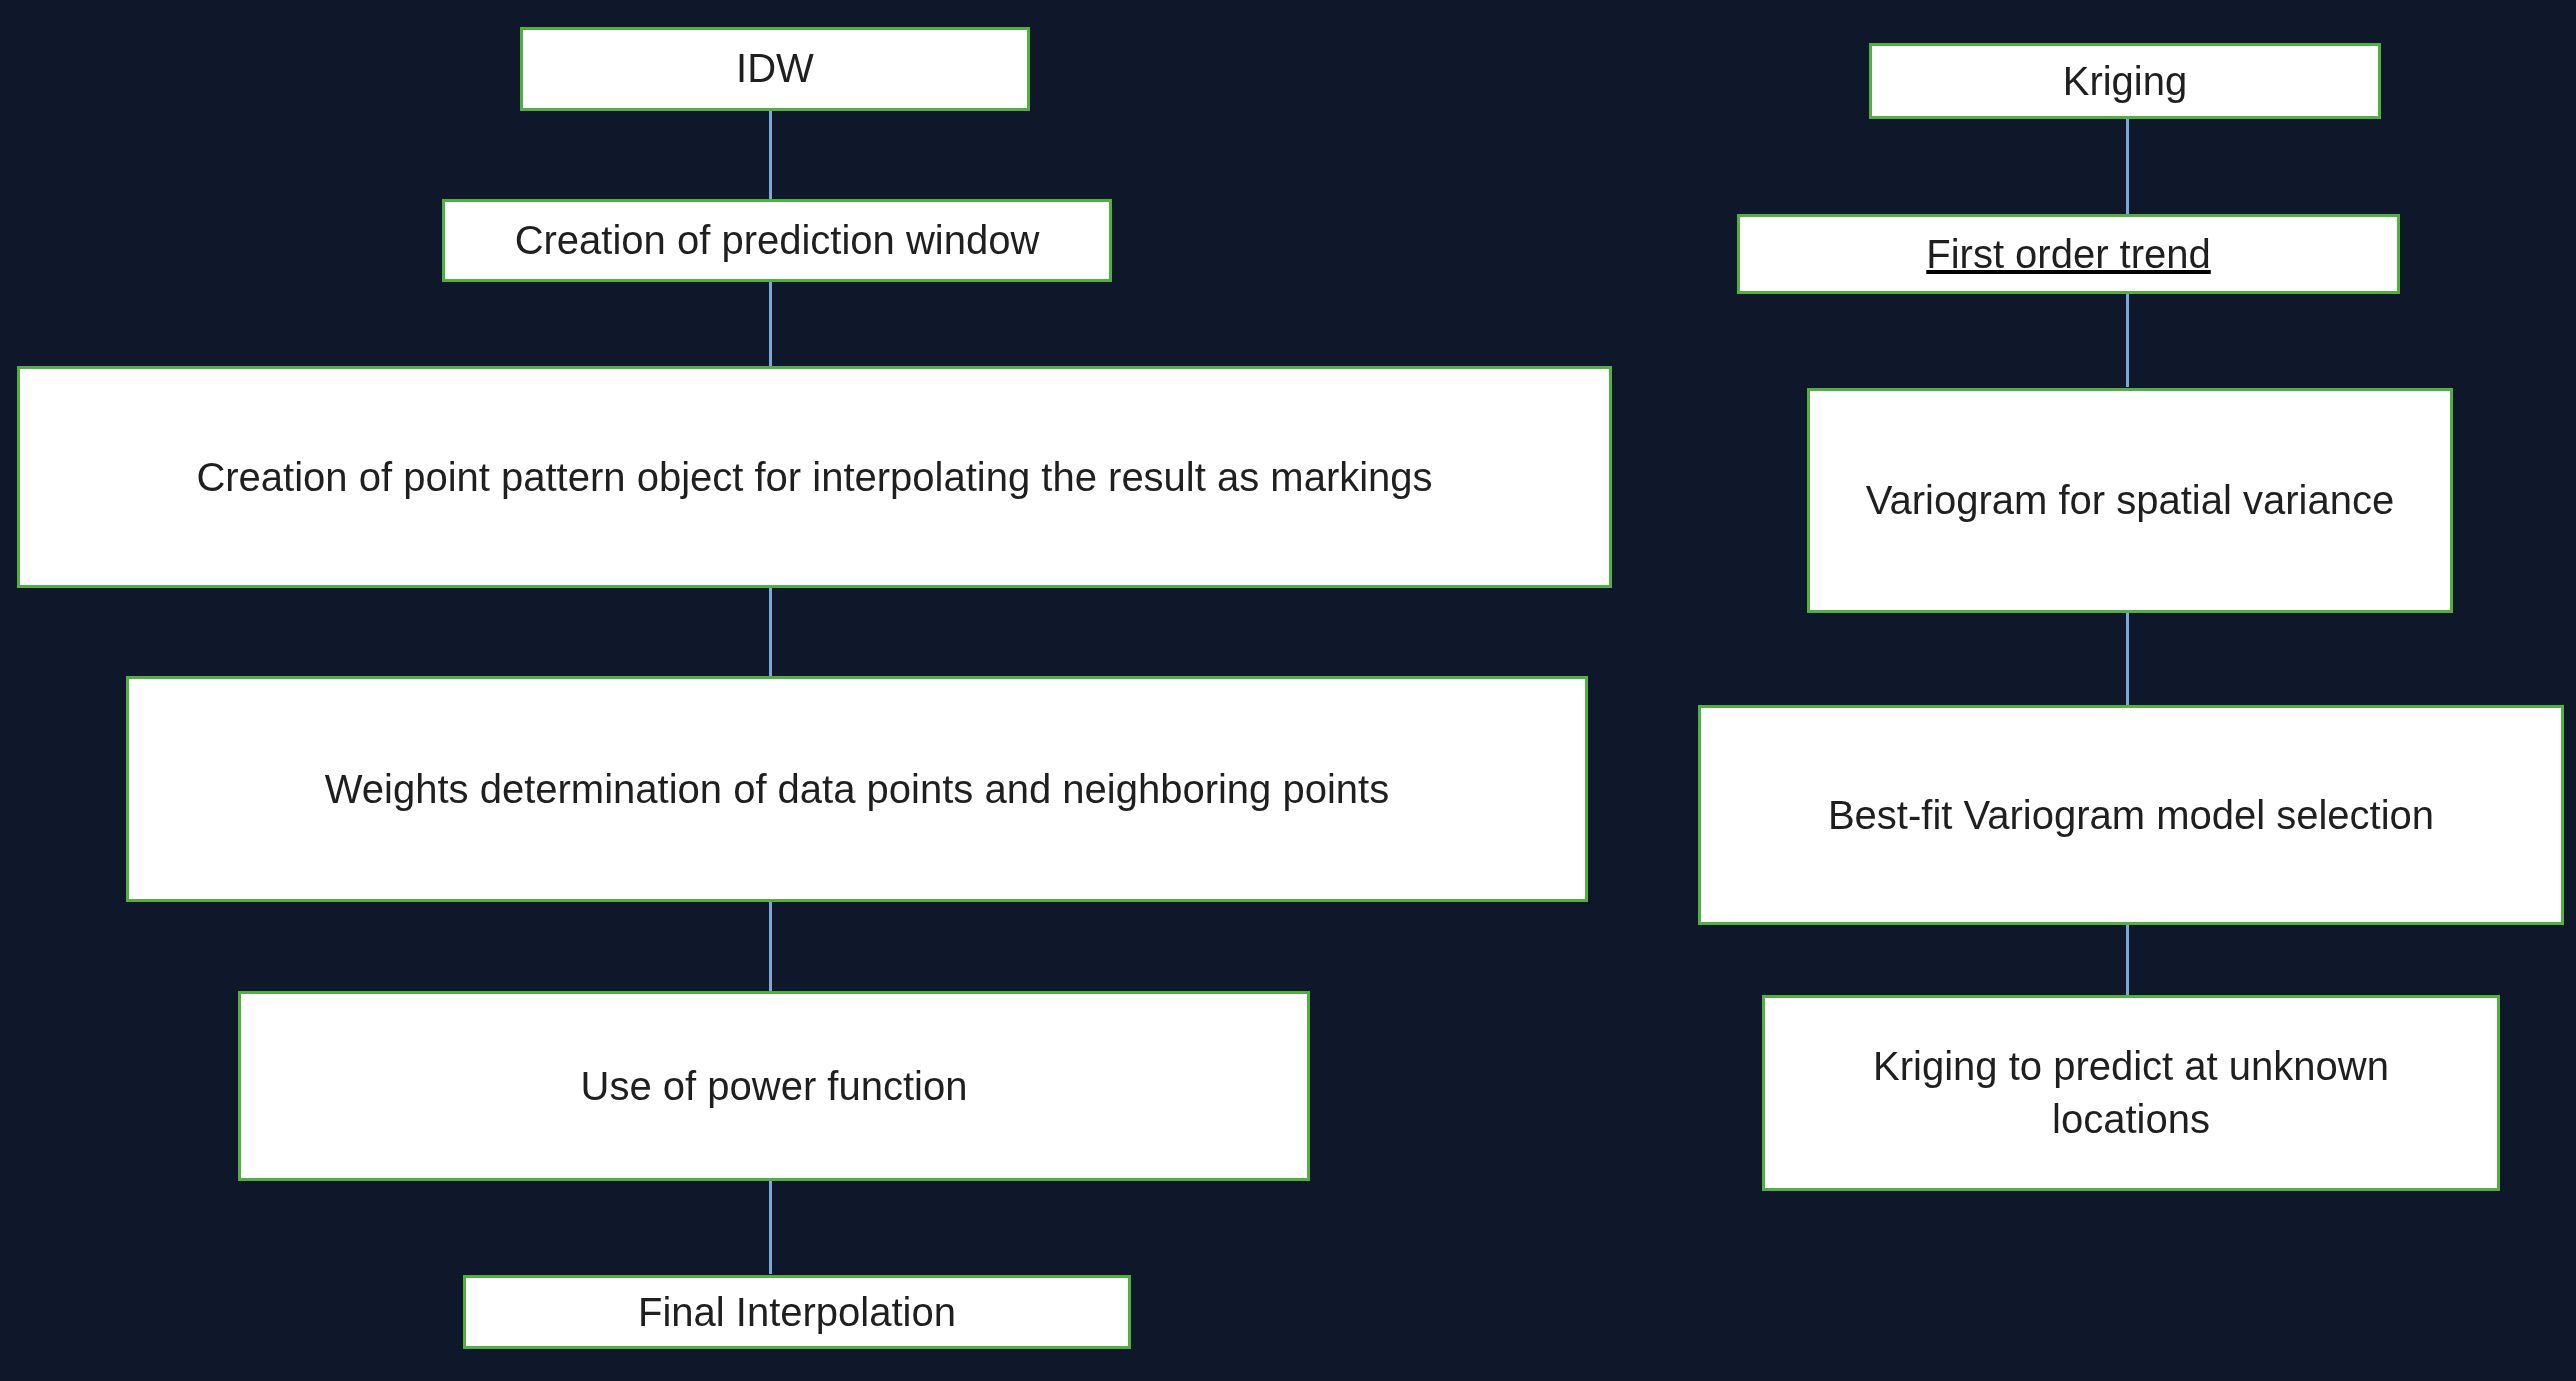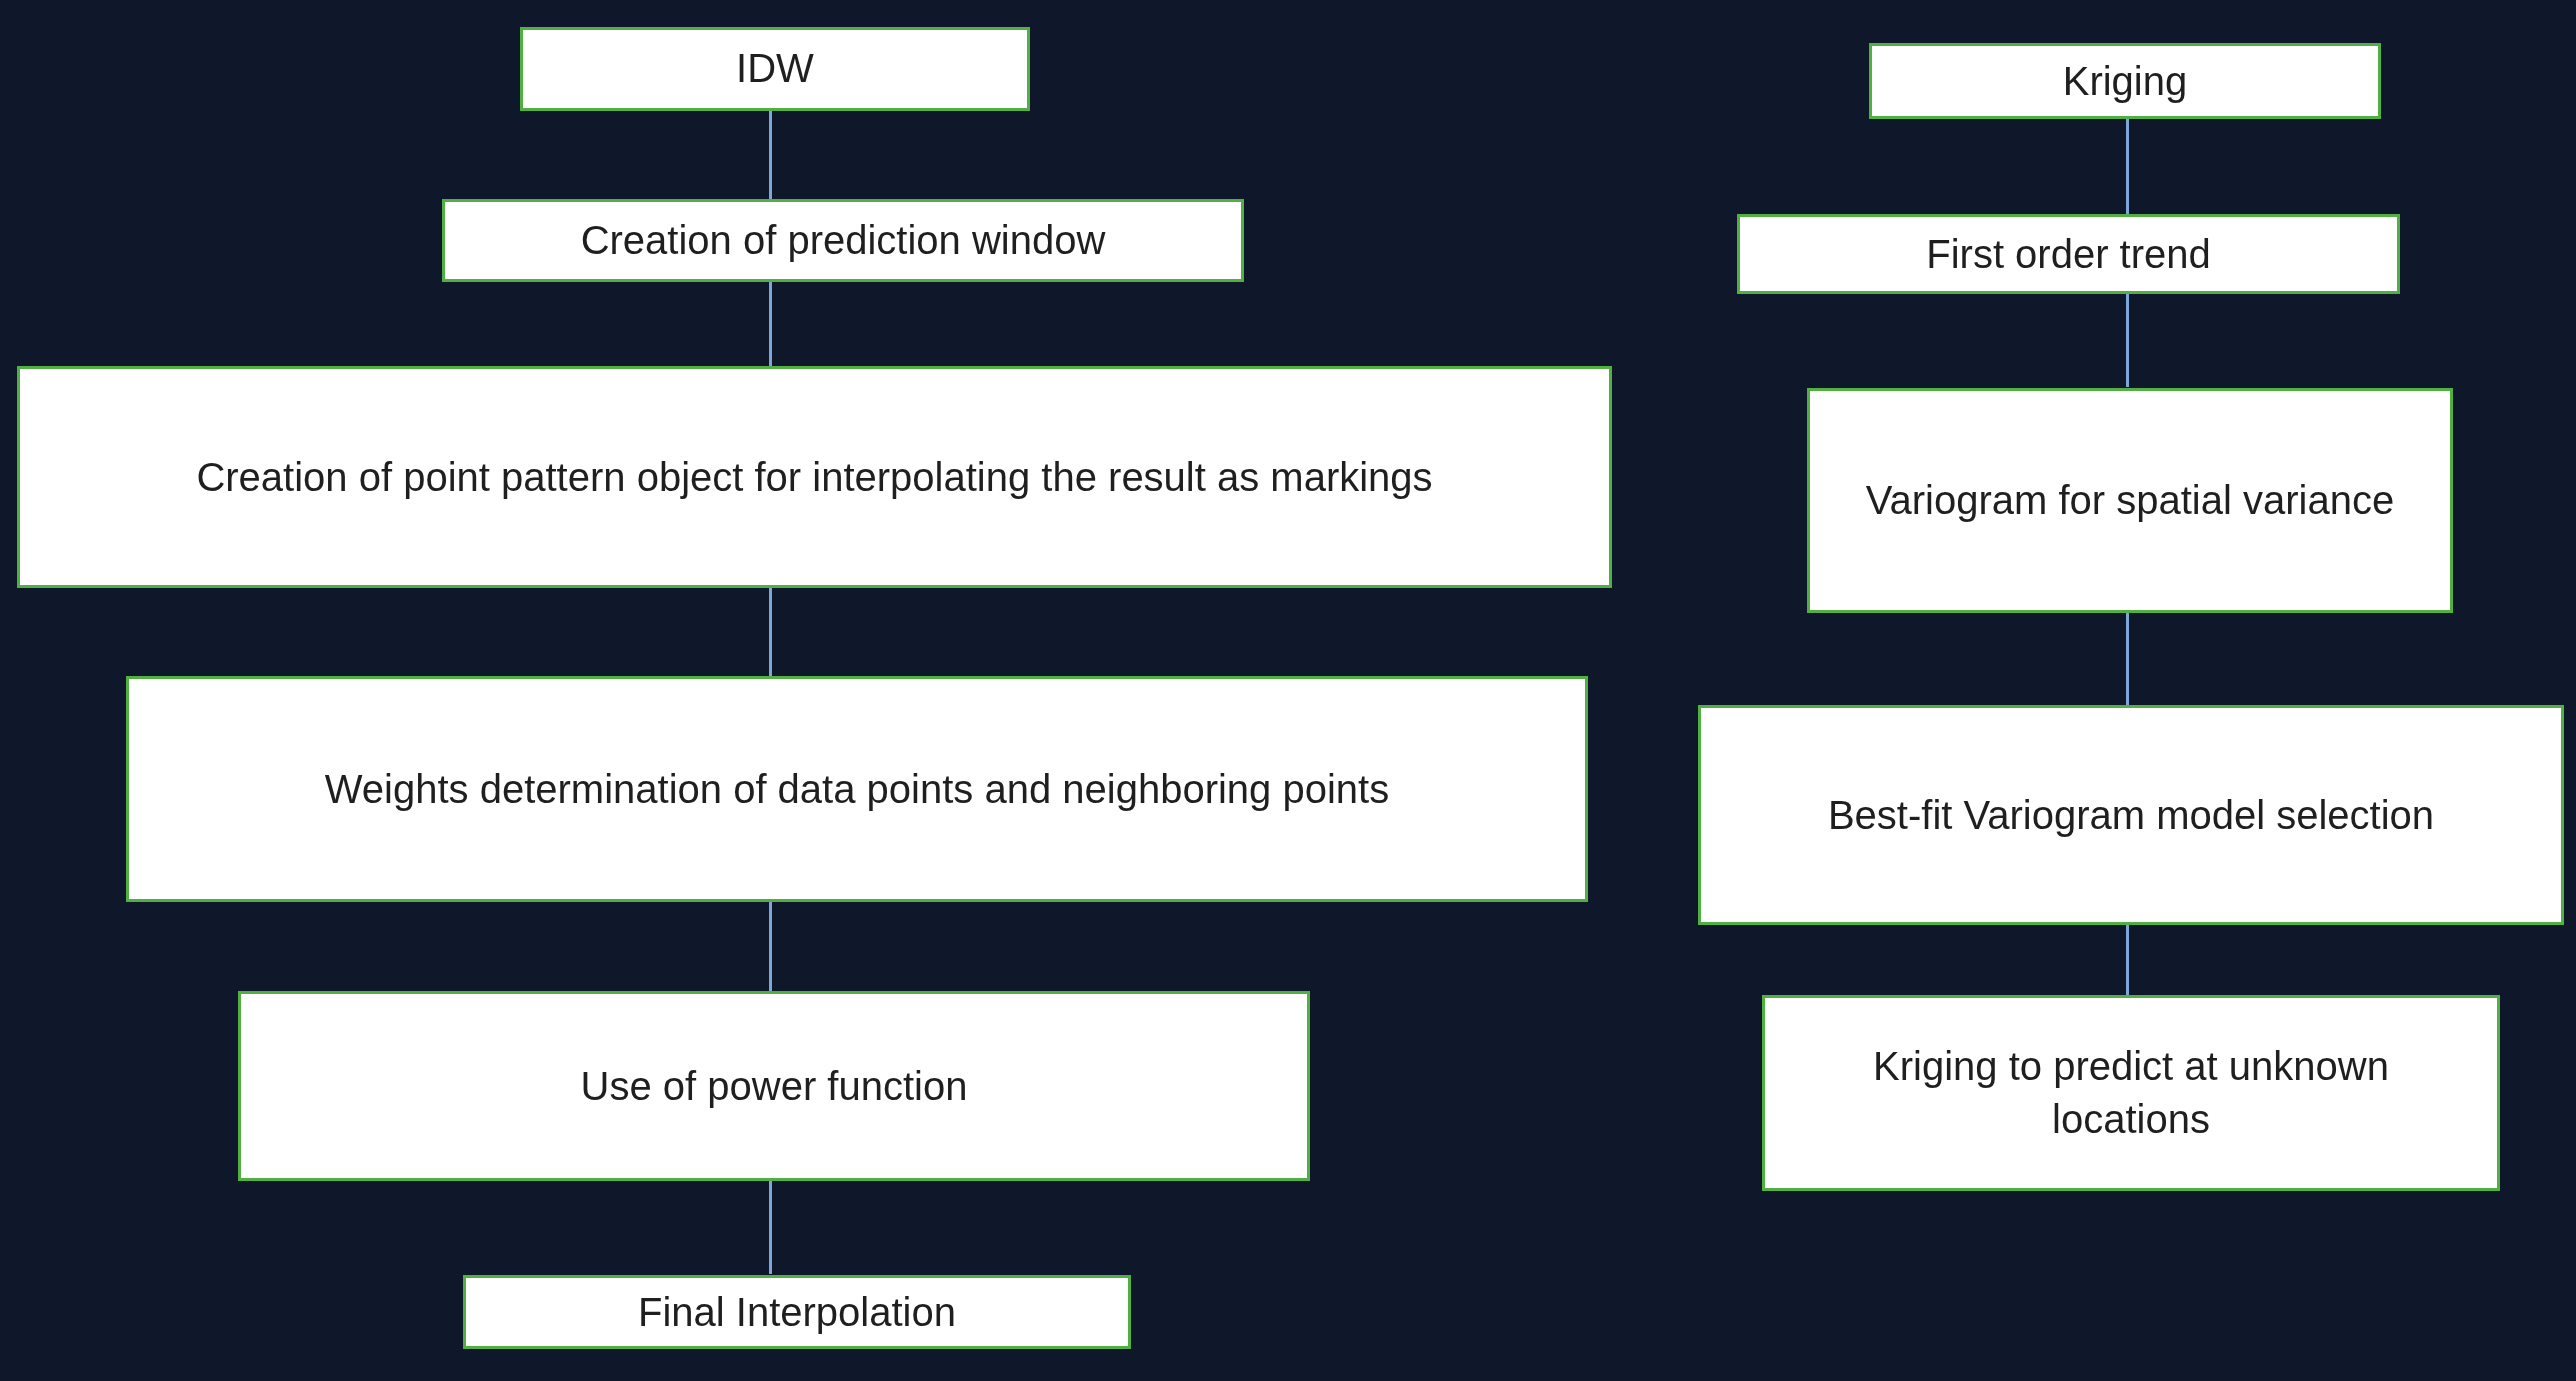--- a/index.html
+++ b/index.html
@@ -59,21 +59,21 @@
 
   <div class="connector" style="left:2126px; top:118px; height:96px;"></div>
   <div class="connector" style="left:2126px; top:294px; height:93px;"></div>
   <div class="connector" style="left:2126px; top:613px; height:93px;"></div>
   <div class="connector" style="left:2126px; top:925px; height:70px;"></div>
 
   <div class="node" style="left:520px; top:26.5px; width:510px; height:84px;">
     <span class="node-label">IDW</span>
   </div>
 
-  <div class="node" style="left:442px; top:199px; width:802px; height:83px;">
+  <div class="node" style="left:442px; top:199px; width:670px; height:83px;">
     <span class="node-label">Creation of prediction window</span>
   </div>
 
   <div class="node" style="left:17px; top:366px; width:1595px; height:222px;">
     <span class="node-label">Creation of point pattern object for interpolating the result as markings</span>
   </div>
 
   <div class="node" style="left:126px; top:676px; width:1462px; height:226px;">
     <span class="node-label">Weights determination of data points and neighboring points</span>
   </div>
@@ -83,21 +83,21 @@
   </div>
 
   <div class="node" style="left:463px; top:1275px; width:668px; height:74px;">
     <span class="node-label">Final Interpolation</span>
   </div>
 
   <div class="node" style="left:1869px; top:43px; width:512px; height:76px;">
     <span class="node-label">Kriging</span>
   </div>
 
-  <div class="node" style="left:1737px; top:214px; width:663px; height:80px;">
+  <div class="node" style="left:1737px; top:214px; width:663px; height:80px;text-decoration:underline;">
     <span class="node-label">First order trend</span>
   </div>
 
   <div class="node" style="left:1807px; top:388px; width:646px; height:225px;">
     <span class="node-label">Variogram for spatial variance</span>
   </div>
 
   <div class="node" style="left:1698px; top:705px; width:866px; height:220px;">
     <span class="node-label">Best-fit Variogram model selection</span>
   </div>

